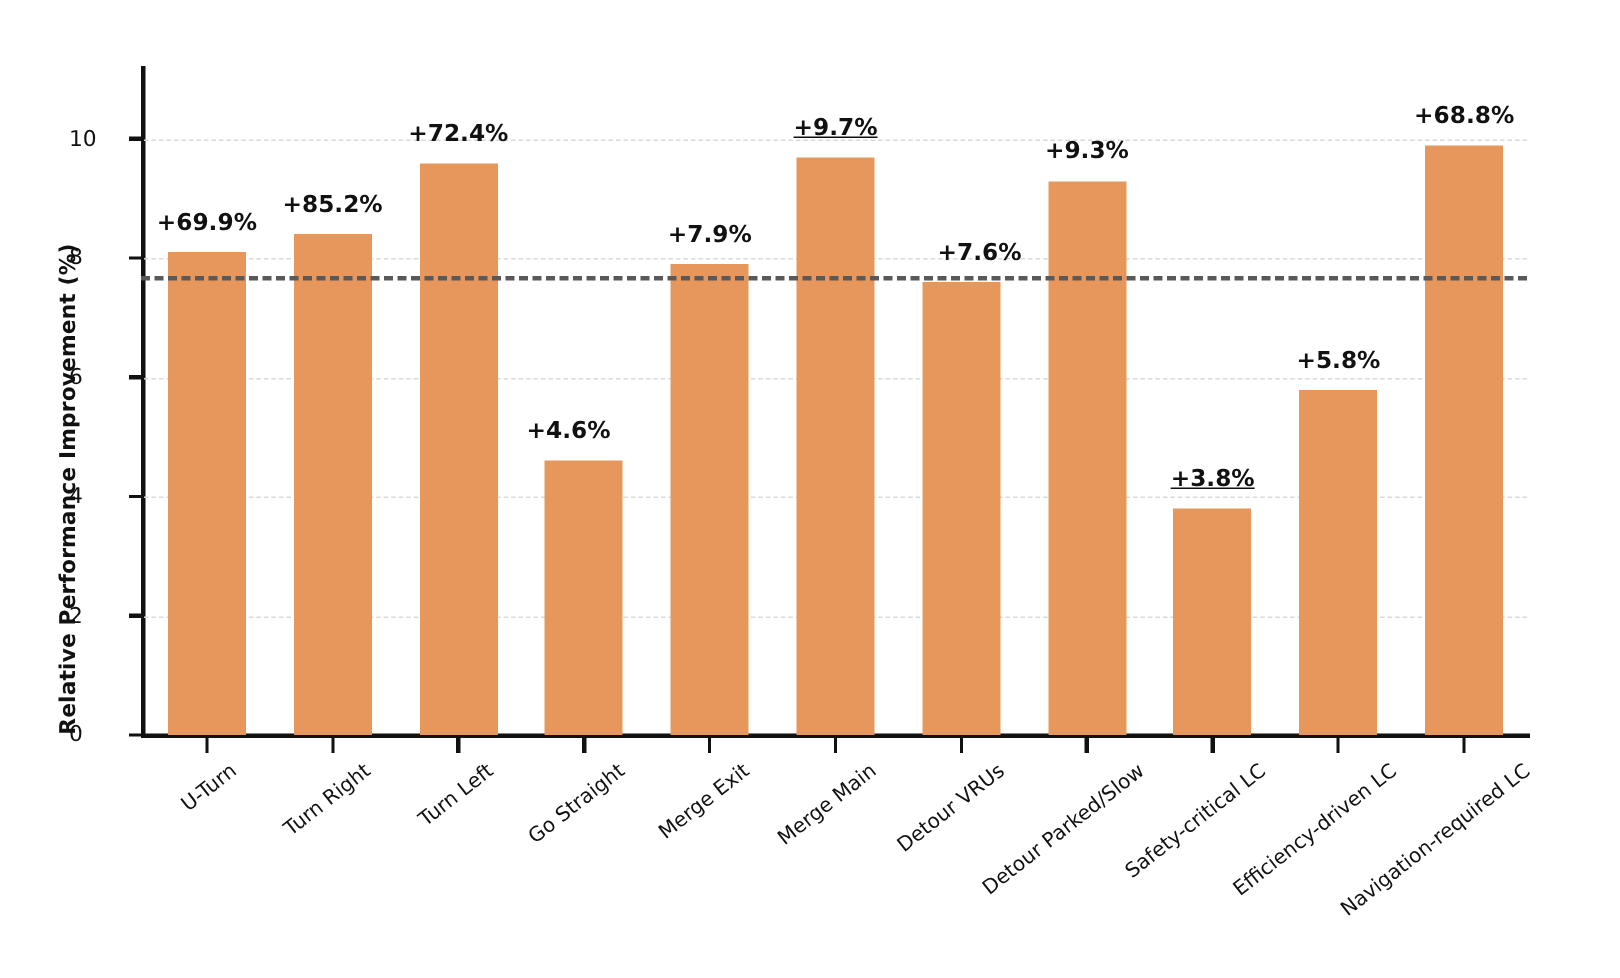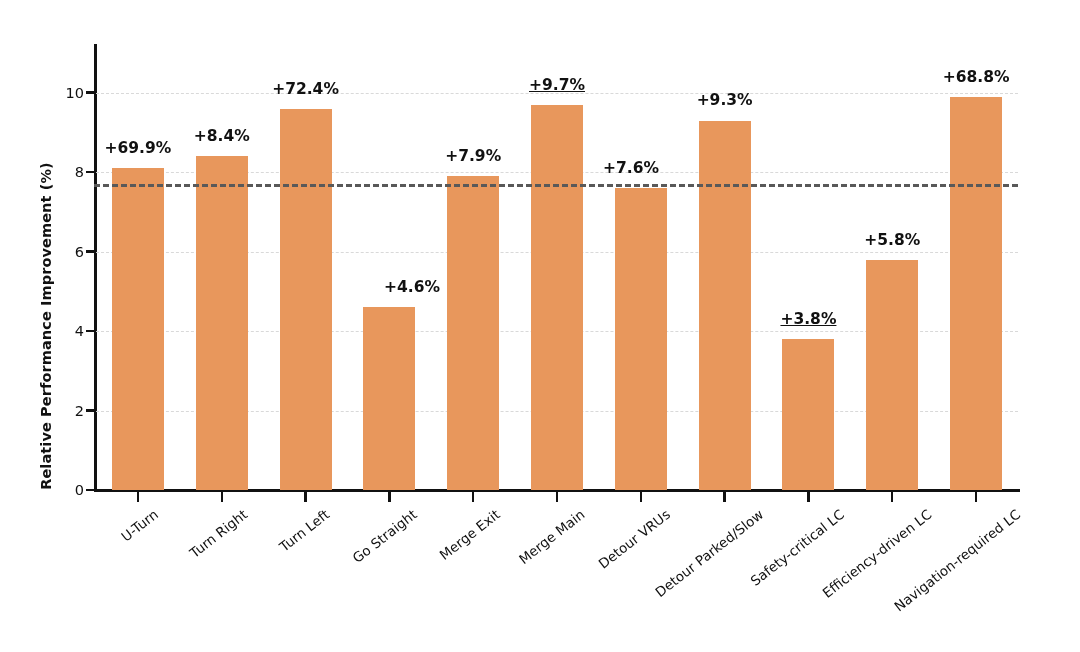--- a/index.html
+++ b/index.html
@@ -78,21 +78,20 @@
     position: absolute;
     left: 86px;
     width: 9px;
     height: 2.4px;
     background: #111111;
   }
   .y-tick-label-wrap {
     position: absolute;
     left: 46px;
     width: 38px;
-    text-align: right;
     font-size: 14.5px;
     color: #111111;
     transform: translateY(-50%);
   }
 
   .x-tick-mark {
     position: absolute;
     top: 492px;
     width: 2.4px;
     height: 10px;
@@ -213,26 +212,26 @@
         <div class="bar" style="left: 518.835px; width: 51.9673px; height: 301.964px; background: rgb(232, 151, 92);"></div>
         <div class="bar" style="left: 602.653px; width: 51.9673px; height: 369.509px; background: rgb(232, 151, 92);"></div>
         <div class="bar" style="left: 686.471px; width: 51.9673px; height: 150.982px; background: rgb(232, 151, 92);"></div>
         <div class="bar" style="left: 770.289px; width: 51.9673px; height: 230.446px; background: rgb(232, 151, 92);"></div>
         <div class="bar" style="left: 854.107px; width: 51.9673px; height: 393.348px; background: rgb(232, 151, 92);"></div>
       </div>
   </div>
 
   <div id="bar-labels-layer">
       <div class="bar-label" style="left: 137.909px; top: 139.17px;">+69.9%</div>
-      <div class="bar-label" style="left: 221.727px; top: 127.25px;">+8.4%</div>
+      <div class="bar-label" style="left: 221.727px; top: 127.25px;">+85.2%</div>
       <div class="bar-label" style="left: 305.545px; top: 79.5714px;">+72.4%</div>
-      <div class="bar-label" style="left: 412px; top: 278.232px;">+4.6%</div>
+      <div class="bar-label" style="left: 379px; top: 278.232px;">+4.6%</div>
       <div class="bar-label" style="left: 473.182px; top: 147.116px;">+7.9%</div>
       <div class="bar-label" style="left: 557px; top: 75.5982px; text-decoration: underline;">+9.7%</div>
-      <div class="bar-label" style="left: 631px; top: 159.036px;">+7.6%</div>
+      <div class="bar-label" style="left: 653px; top: 159.036px;">+7.6%</div>
       <div class="bar-label" style="left: 724.636px; top: 91.4911px;">+9.3%</div>
       <div class="bar-label" style="left: 808.455px; top: 310.018px; text-decoration: underline;">+3.8%</div>
       <div class="bar-label" style="left: 892.273px; top: 230.554px;">+5.8%</div>
       <div class="bar-label" style="left: 976.091px; top: 67.6518px;">+68.8%</div>
     </div>
   <div id="mean-line" style="top: 184.062px; width: 924px; border-top-color: rgb(89, 89, 89);"></div>
   <div id="x-labels-layer">
       <div class="x-tick-label" style="left: 108.851px; top: 506px; transform-origin: right top;">U-Turn</div>
       <div class="x-tick-label" style="left: 171.923px; top: 506px; transform-origin: right top;">Turn Right</div>
       <div class="x-tick-label" style="left: 263.744px; top: 506px; transform-origin: right top;">Turn Left</div>

